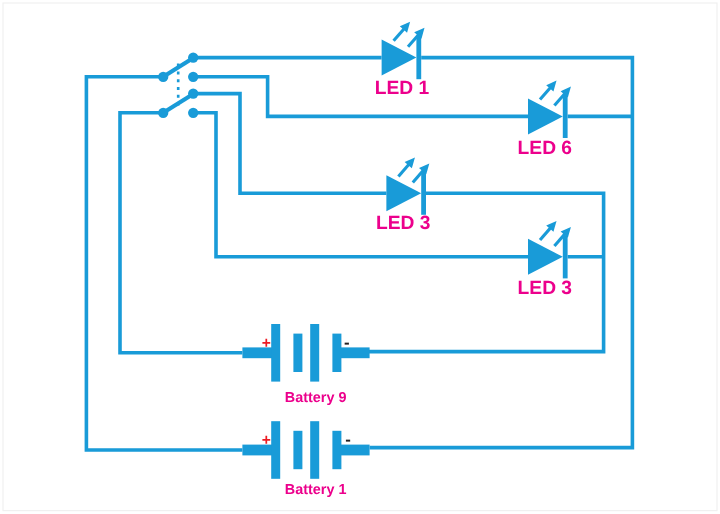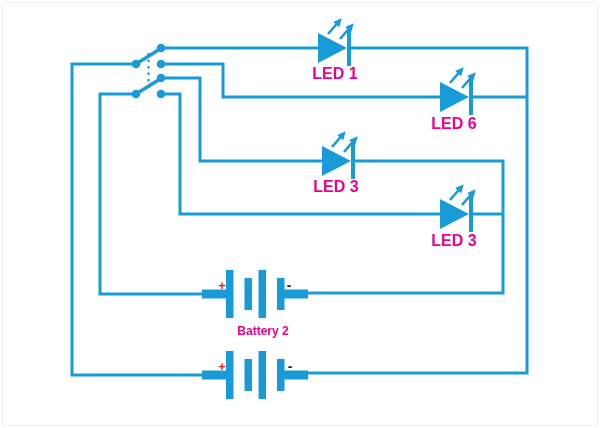--- a/index.html
+++ b/index.html
@@ -100,17 +100,18 @@
     <use href="#batt-sym" x="202" y="375"></use>
   </svg>
 
   <div class="lbl" style="left:310px;top:65px;width:50px;">LED 1</div>
   <div class="lbl" style="left:429px;top:115px;width:50px;">LED 6</div>
   <div class="lbl" style="left:311px;top:178px;width:50px;">LED 3</div>
   <div class="lbl" style="left:429px;top:232px;width:50px;">LED 3</div>
 
   <div class="term pos" style="left:212px;top:279px;">+</div>
   <div class="term neg" style="left:279px;top:279px;">-</div>
-  <div class="lbl batt" style="left:223px;top:324px;width:80px;">Battery 2</div>
+  <div class="lbl batt" style="left:223px;top:324px;width:80px;">Battery 9</div>
 
   <div class="term pos" style="left:212px;top:360px;">+</div>
   <div class="term neg" style="left:280px;top:360px;">-</div>
+  <div class="lbl batt" style="left:223px;top:401px;width:80px;">Battery 1</div>
 </div>
 
 </body></html>

